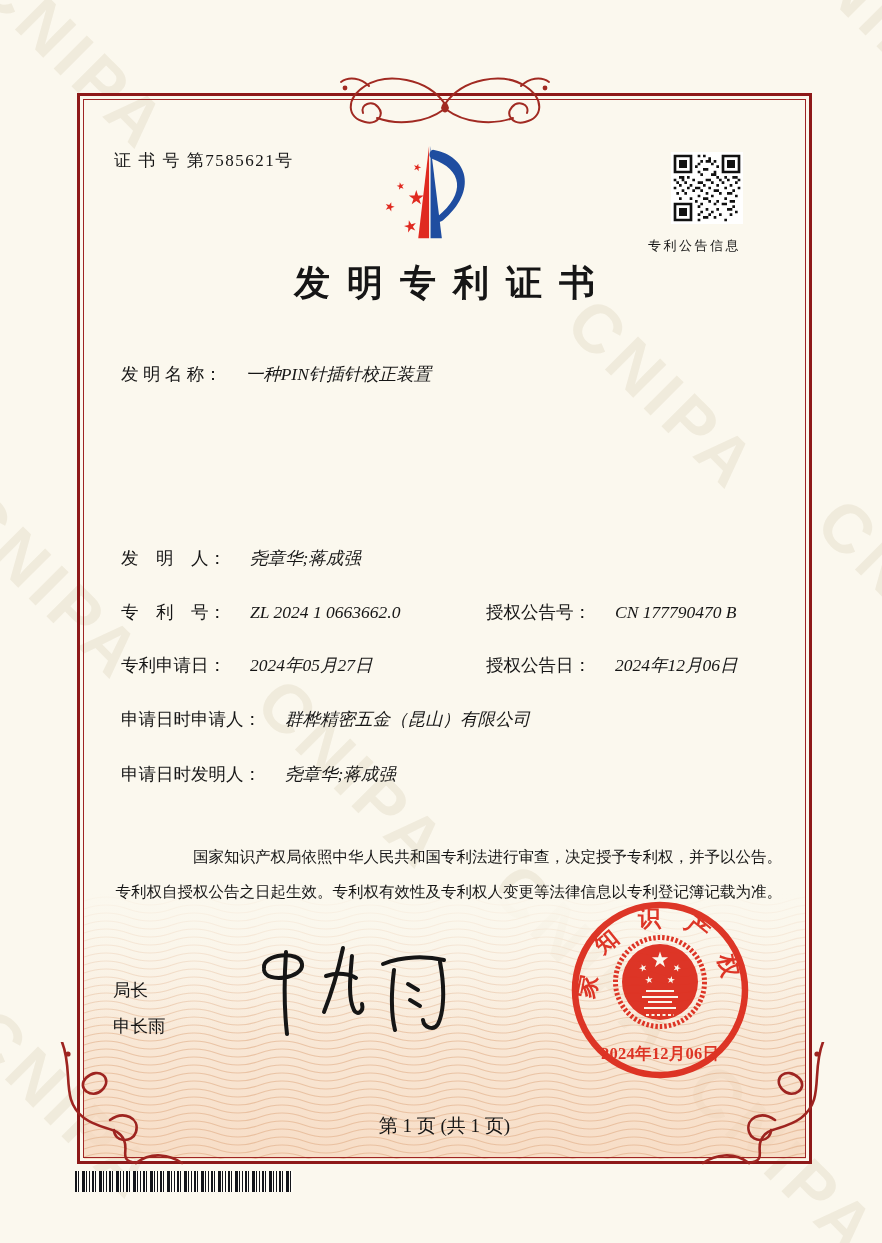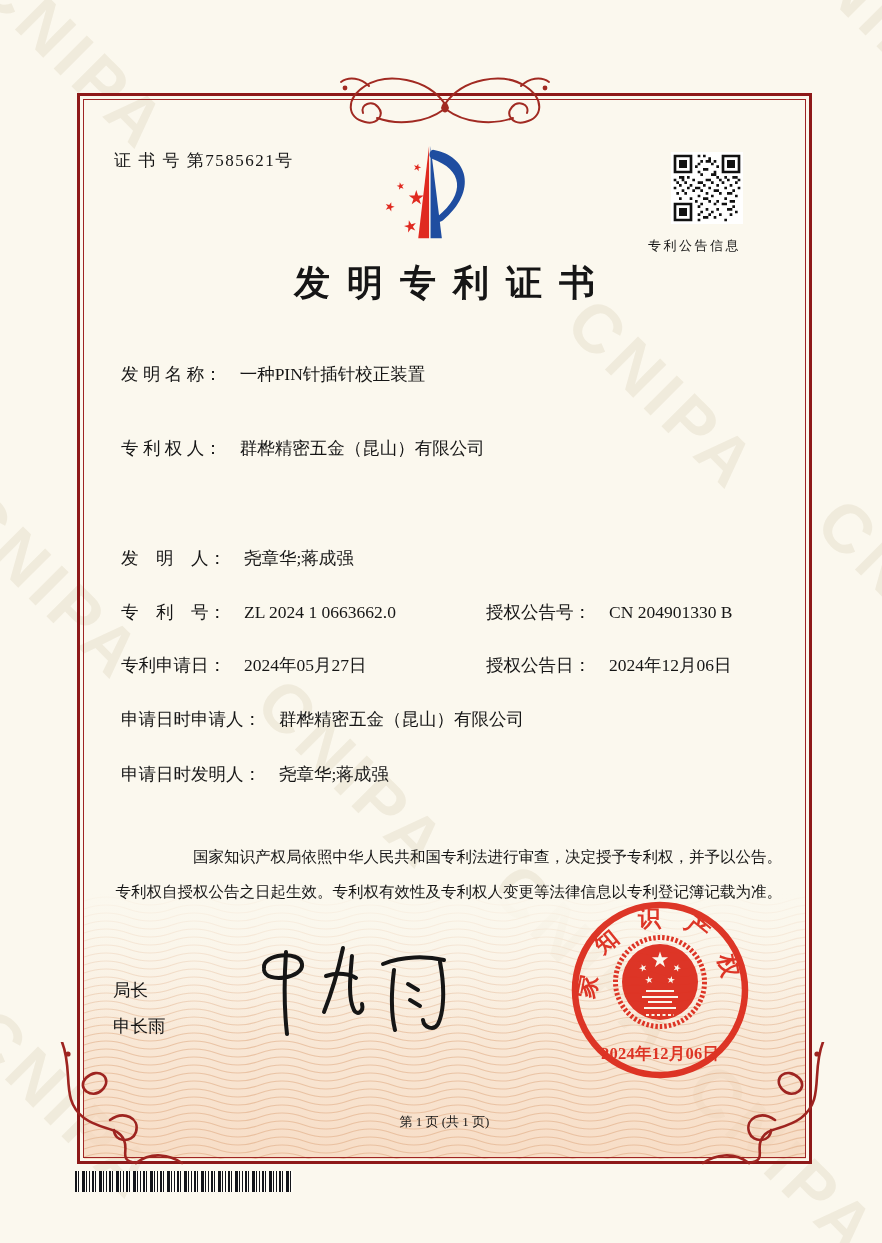--- a/index.html
+++ b/index.html
@@ -21,32 +21,32 @@
   
   .certno{position:absolute;left:114px;top:149px;font-size:17px;letter-spacing:1.5px;z-index:3;}
   .logo{position:absolute;left:374px;top:140px;z-index:3;}
   .qr{position:absolute;left:671px;top:152px;z-index:3;}
   .qrcap{position:absolute;left:648px;top:237px;width:118px;
          font-size:13px;letter-spacing:2.5px;z-index:3;}
   .title{position:absolute;left:77px;right:70px;top:259px;text-align:center;font-size:36px;
          font-weight:bold;letter-spacing:17px;text-indent:17px;z-index:3;}
   
   .row{position:absolute;left:121px;font-size:17.5px;z-index:3;white-space:nowrap;}
-  .row .val{margin-left:18px;}
+  .row .val{margin-left:24px;font-style:italic;}
   .col2{position:absolute;left:365px;top:0;white-space:nowrap;}
   
   .statement{position:absolute;left:100px;right:100px;top:839px;font-size:15.5px;
              line-height:35px;text-align:right;z-index:3;}
   
   .officer{position:absolute;left:113px;z-index:3;font-family:"Liberation Sans","DejaVu Sans",sans-serif;font-size:17.5px;}
   .sig{position:absolute;left:248px;top:926px;z-index:3;}
   
   .seal{position:absolute;left:566px;top:896px;z-index:4;opacity:.94;}
   
-  .pfoot{position:absolute;left:77px;right:70px;top:1113px;text-align:center;font-size:13px;z-index:5;}
+  .pfoot{position:absolute;left:77px;right:70px;top:1113px;text-align:center;font-size:19px;z-index:5;}
   .barcode{position:absolute;left:75px;top:1171px;width:218px;height:21px;z-index:3;
            background:repeating-linear-gradient(90deg,#13151a 0 2px,#fffdf6 2px 3px,#13151a 3px 4px,#fffdf6 4px 7px,#13151a 7px 10px,#fffdf6 10px 11px,#13151a 11px 12px,#fffdf6 12px 14px,#13151a 14px 15px,#fffdf6 15px 17px);}
   .orn{position:absolute;z-index:2;}
 </style>
 </head>
 <body>
 
 <div class="page">
 
   <span class="wm" style="left:-45px;top:15px">CNIPA</span>
@@ -185,30 +185,27 @@
                M9 22h1v1h-1z M13 22h1v1h-1z M17 22h1v1h-1z M21 22h1v1h-1z M11 23h2v1h-2z M15 23h1v1h-1z M19 24h1v1h-1z M9 24h1v1h-1z"></path>
     </g>
   </svg>
   <div class="qrcap">专利公告信息</div>
 
   <div class="title">发明专利证书</div>
 
   <div class="row" style="top:362px">
     <span class="lab">发 明 名 称：</span><span class="val">一种PIN针插针校正装置</span>
   </div>
-  <div class="row" style="top:436px">
-    <span class="lab">专 利 权 人：</span><span class="val">群桦精密五金（昆山）有限公司</span>
-  </div>
   <div class="row" style="top:546px">
     <span class="lab">发　明　人：</span><span class="val">尧章华;蒋成强</span>
   </div>
   <div class="row" style="top:600px">
     <span class="lab">专　利　号：</span><span class="val">ZL 2024 1 0663662.0</span>
     <span class="col2">
-      <span class="lab">授权公告号：</span><span class="val">CN 204901330 B</span>
+      <span class="lab">授权公告号：</span><span class="val">CN 177790470 B</span>
     </span>
   </div>
   <div class="row" style="top:653px">
     <span class="lab">专利申请日：</span><span class="val">2024年05月27日</span>
     <span class="col2">
       <span class="lab">授权公告日：</span><span class="val">2024年12月06日</span>
     </span>
   </div>
   <div class="row" style="top:707px">
     <span class="lab">申请日时申请人：</span><span class="val">群桦精密五金（昆山）有限公司</span>

